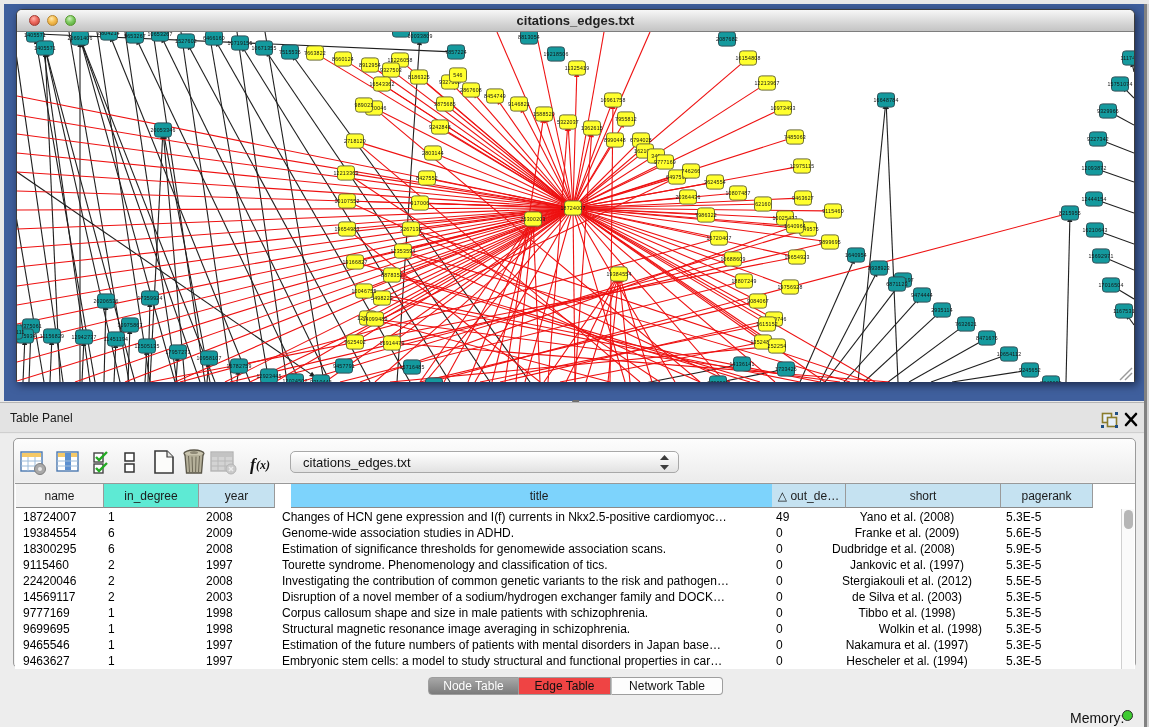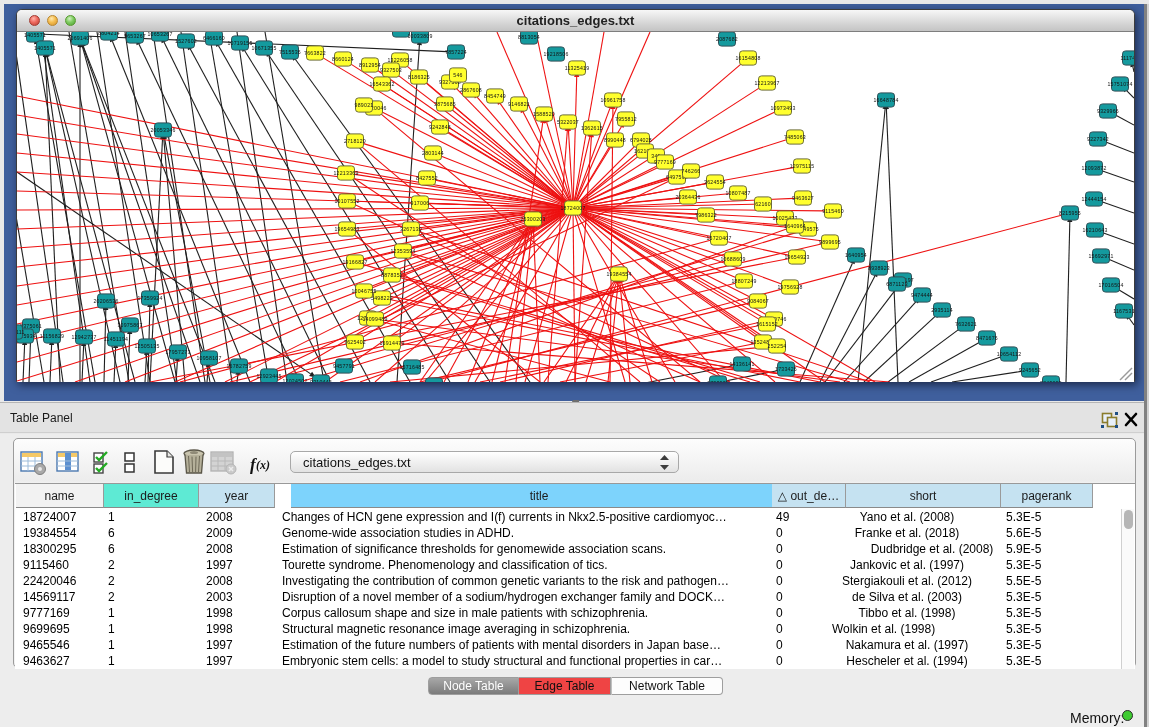--- a/index.html
+++ b/index.html
@@ -835,30 +835,30 @@
           <span style="left:761px">49</span>
           <span style="left:817px;width:150px;text-align:center">Yano et al. (2008)</span>
           <span style="left:991px">5.3E-5</span>
         </div>
         <div class="trow" style="top:41px">
           <span style="left:8px">19384554</span>
           <span style="left:93px">6</span>
           <span style="left:191px">2009</span>
           <span style="left:267px;width:486px;overflow:hidden;white-space:nowrap">Genome-wide association studies in ADHD.</span>
           <span style="left:761px">0</span>
-          <span style="left:817px;width:150px;text-align:center">Franke et al. (2018)</span>
+          <span style="left:817px;width:150px;text-align:center">Franke et al. (2009)</span>
           <span style="left:991px">5.6E-5</span>
         </div>
         <div class="trow" style="top:57px">
           <span style="left:8px">18300295</span>
           <span style="left:93px">6</span>
           <span style="left:191px">2008</span>
           <span style="left:267px;width:486px;overflow:hidden;white-space:nowrap">Estimation of significance thresholds for genomewide association scans.</span>
           <span style="left:761px">0</span>
-          <span style="left:842px;width:150px;text-align:center">Dudbridge et al. (2008)</span>
+          <span style="left:817px;width:150px;text-align:left">Dudbridge et al. (2008)</span>
           <span style="left:991px">5.9E-5</span>
         </div>
         <div class="trow" style="top:73px">
           <span style="left:8px">9115460</span>
           <span style="left:93px">2</span>
           <span style="left:191px">1997</span>
           <span style="left:267px;width:486px;overflow:hidden;white-space:nowrap">Tourette syndrome. Phenomenology and classification of tics.</span>
           <span style="left:761px">0</span>
           <span style="left:817px;width:150px;text-align:center">Jankovic et al. (1997)</span>
           <span style="left:991px">5.3E-5</span>
@@ -889,21 +889,21 @@
           <span style="left:761px">0</span>
           <span style="left:817px;width:150px;text-align:center">Tibbo et al. (1998)</span>
           <span style="left:991px">5.3E-5</span>
         </div>
         <div class="trow" style="top:137px">
           <span style="left:8px">9699695</span>
           <span style="left:93px">1</span>
           <span style="left:191px">1998</span>
           <span style="left:267px;width:486px;overflow:hidden;white-space:nowrap">Structural magnetic resonance image averaging in schizophrenia.</span>
           <span style="left:761px">0</span>
-          <span style="left:817px;width:150px;text-align:left">Wolkin et al. (1998)</span>
+          <span style="left:817px;width:150px;text-align:right">Wolkin et al. (1998)</span>
           <span style="left:991px">5.3E-5</span>
         </div>
         <div class="trow" style="top:153px">
           <span style="left:8px">9465546</span>
           <span style="left:93px">1</span>
           <span style="left:191px">1997</span>
           <span style="left:267px;width:486px;overflow:hidden;white-space:nowrap">Estimation of the future numbers of patients with mental disorders in Japan base…</span>
           <span style="left:761px">0</span>
           <span style="left:817px;width:150px;text-align:center">Nakamura et al. (1997)</span>
           <span style="left:991px">5.3E-5</span>

